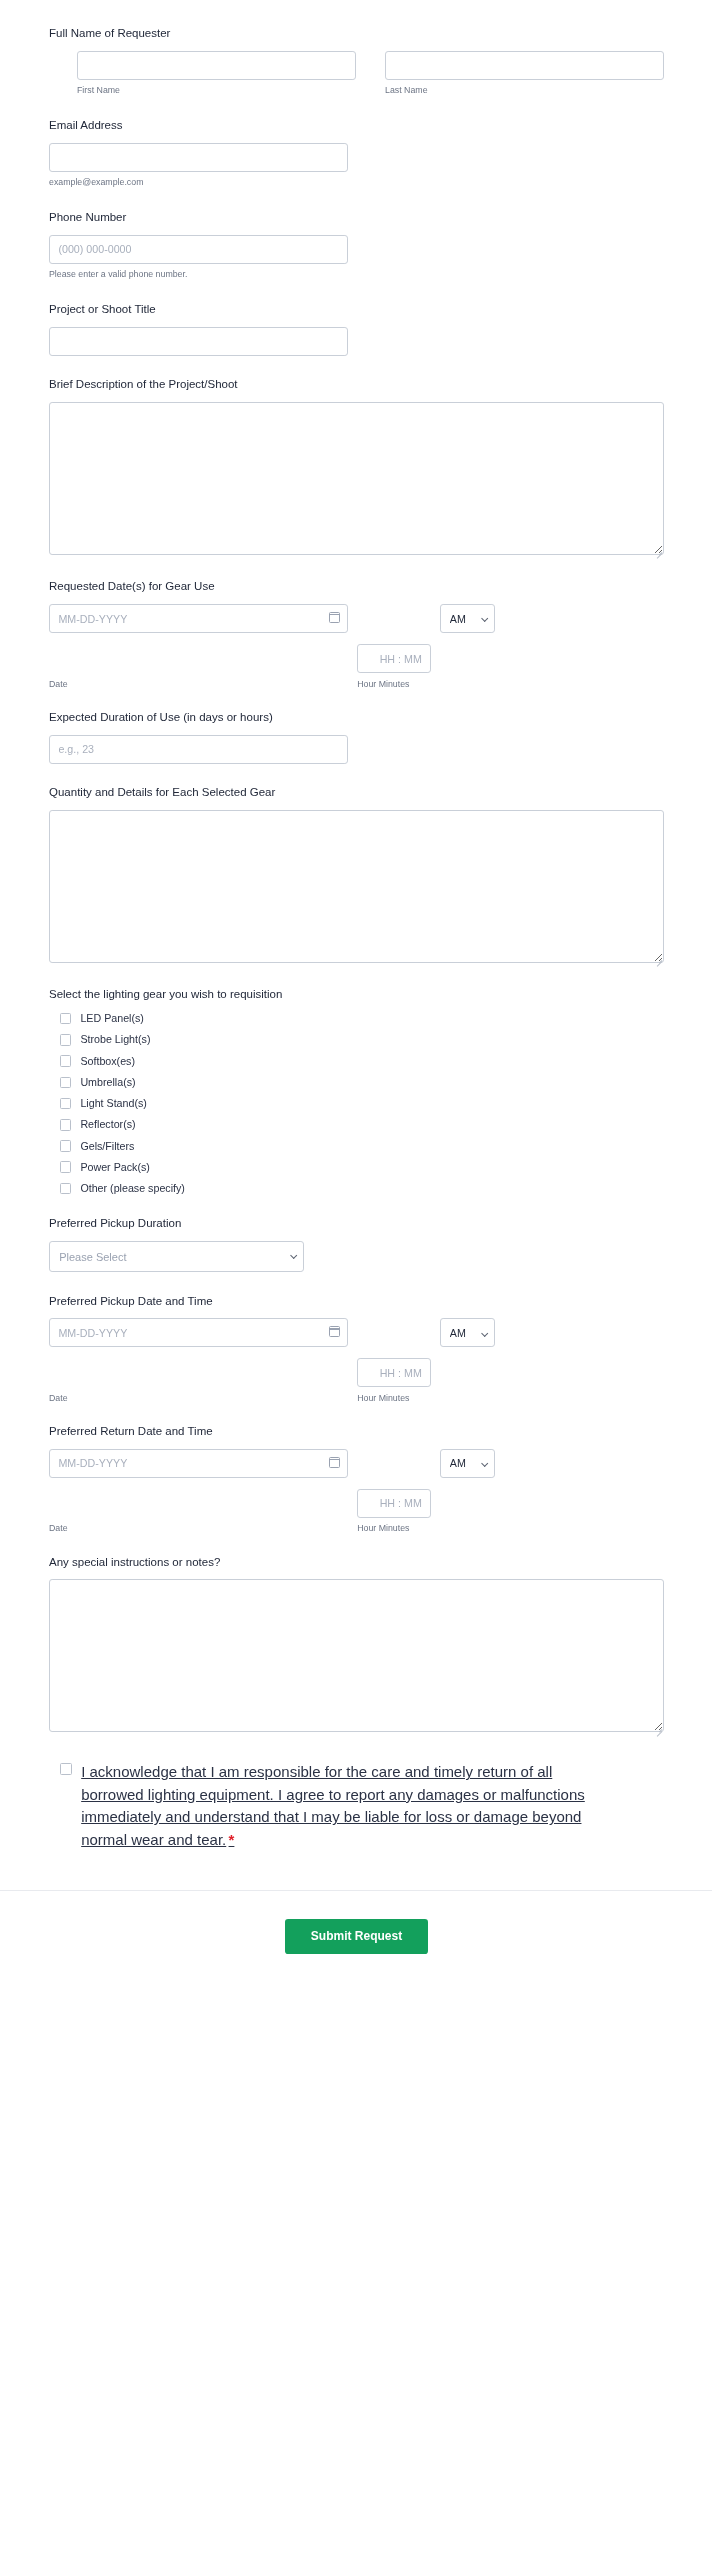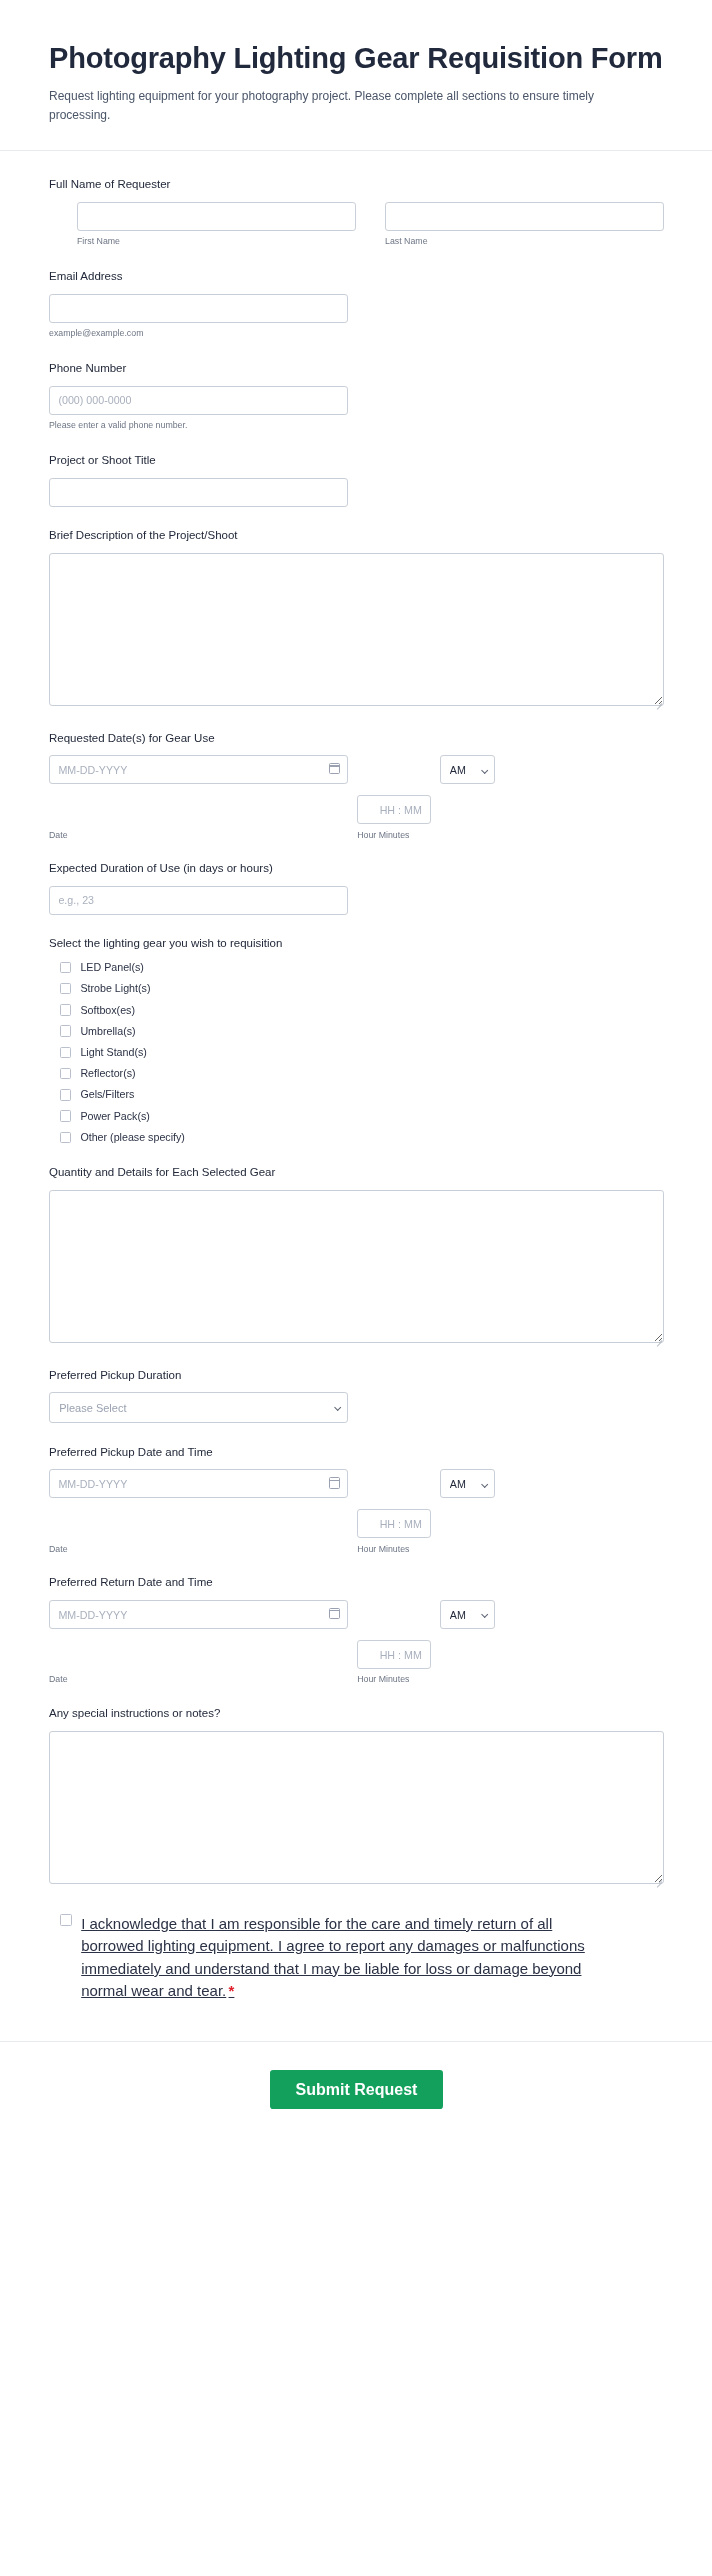--- a/index.html
+++ b/index.html
@@ -162,21 +162,21 @@
   }
   .sub-row {
     display: flex;
     gap: 9.2px;
     margin-top: 5.4px;
   }
   .sub-date { width: 299px; font-size: 8.8px; color: #6d7585; }
   .sub-time { width: 138px; font-size: 8.8px; color: #6d7585; }
   .select-wrap {
     position: relative;
-    width: 299px;
+    width: 255px;
   }
   .select-wrap select {
     appearance: none;
     -webkit-appearance: none;
     width: 100%;
     height: 31px;
     font-family: "Liberation Sans", sans-serif;
     font-size: 11px;
     color: #9aa2b1;
     background: #ffffff;
@@ -232,35 +232,31 @@
     border-top: 0.8px solid #e8eaee;
     padding: 28px 0 37px 0;
     text-align: center;
   }
   .submit-btn {
     background: #13a05c;
     color: #ffffff;
     border: none;
     border-radius: 3.1px;
     font-family: "Liberation Sans", sans-serif;
-    font-size: 16px;
+    font-size: 12px;
     font-weight: bold;
     padding: 10.7px 26px;
     cursor: pointer;
   }
 </style>
 </head>
 <body>
 
 <div class="page">
 
-  <div class="header">
-    <h1 class="form-title">Photography Lighting Gear Requisition Form</h1>
-    <p class="form-subtitle">Request lighting equipment for your photography project. Please complete all sections to ensure timely processing.</p>
-  </div>
 
   <div class="body">
 
     <div class="field">
       <span class="field-label">Full Name of Requester</span>
       <div class="row">
         <div class="col-half">
           <input class="txt" style="width: 100%;" type="text" value="">
           <span class="sublabel">First Name</span>
         </div>
@@ -317,66 +313,66 @@
         <span class="sub-time">Hour Minutes</span>
       </div>
     </div>
 
     <div class="field">
       <span class="field-label">Expected Duration of Use (in days or hours)</span>
       <input class="txt" style="width: 299px;" type="text" placeholder="e.g., 23">
     </div>
 
     <div class="field">
-      <span class="field-label">Select the lighting gear you wish to requisition</span>
-      <div class="checkbox-list">
-        <div class="cb-row">
-          <span class="cb-box"></span>
-          <span class="cb-label">LED Panel(s)</span>
-        </div>
-        <div class="cb-row">
-          <span class="cb-box"></span>
-          <span class="cb-label">Strobe Light(s)</span>
-        </div>
-        <div class="cb-row">
-          <span class="cb-box"></span>
-          <span class="cb-label">Softbox(es)</span>
-        </div>
-        <div class="cb-row">
-          <span class="cb-box"></span>
-          <span class="cb-label">Umbrella(s)</span>
-        </div>
-        <div class="cb-row">
-          <span class="cb-box"></span>
-          <span class="cb-label">Light Stand(s)</span>
-        </div>
-        <div class="cb-row">
-          <span class="cb-box"></span>
-          <span class="cb-label">Reflector(s)</span>
-        </div>
-        <div class="cb-row">
-          <span class="cb-box"></span>
-          <span class="cb-label">Gels/Filters</span>
-        </div>
-        <div class="cb-row">
-          <span class="cb-box"></span>
-          <span class="cb-label">Power Pack(s)</span>
-        </div>
-        <div class="cb-row">
-          <span class="cb-box"></span>
-          <span class="cb-label">Other (please specify)</span>
-        </div>
-      </div>
-    </div>
-
-    <div class="field">
       <span class="field-label">Quantity and Details for Each Selected Gear</span>
       <div class="ta-wrap">
         <textarea class="ta" style=""></textarea>
         <span class="ta-grip"></span>
+      </div>
+    </div>
+
+    <div class="field">
+      <span class="field-label">Select the lighting gear you wish to requisition</span>
+      <div class="checkbox-list">
+        <div class="cb-row">
+          <span class="cb-box"></span>
+          <span class="cb-label">LED Panel(s)</span>
+        </div>
+        <div class="cb-row">
+          <span class="cb-box"></span>
+          <span class="cb-label">Strobe Light(s)</span>
+        </div>
+        <div class="cb-row">
+          <span class="cb-box"></span>
+          <span class="cb-label">Softbox(es)</span>
+        </div>
+        <div class="cb-row">
+          <span class="cb-box"></span>
+          <span class="cb-label">Umbrella(s)</span>
+        </div>
+        <div class="cb-row">
+          <span class="cb-box"></span>
+          <span class="cb-label">Light Stand(s)</span>
+        </div>
+        <div class="cb-row">
+          <span class="cb-box"></span>
+          <span class="cb-label">Reflector(s)</span>
+        </div>
+        <div class="cb-row">
+          <span class="cb-box"></span>
+          <span class="cb-label">Gels/Filters</span>
+        </div>
+        <div class="cb-row">
+          <span class="cb-box"></span>
+          <span class="cb-label">Power Pack(s)</span>
+        </div>
+        <div class="cb-row">
+          <span class="cb-box"></span>
+          <span class="cb-label">Other (please specify)</span>
+        </div>
       </div>
     </div>
 
     <div class="field">
       <span class="field-label">Preferred Pickup Duration</span>
       <div class="select-wrap">
         <select>
           <option>Please Select</option>
         </select>
         <span class="chev"></span>

